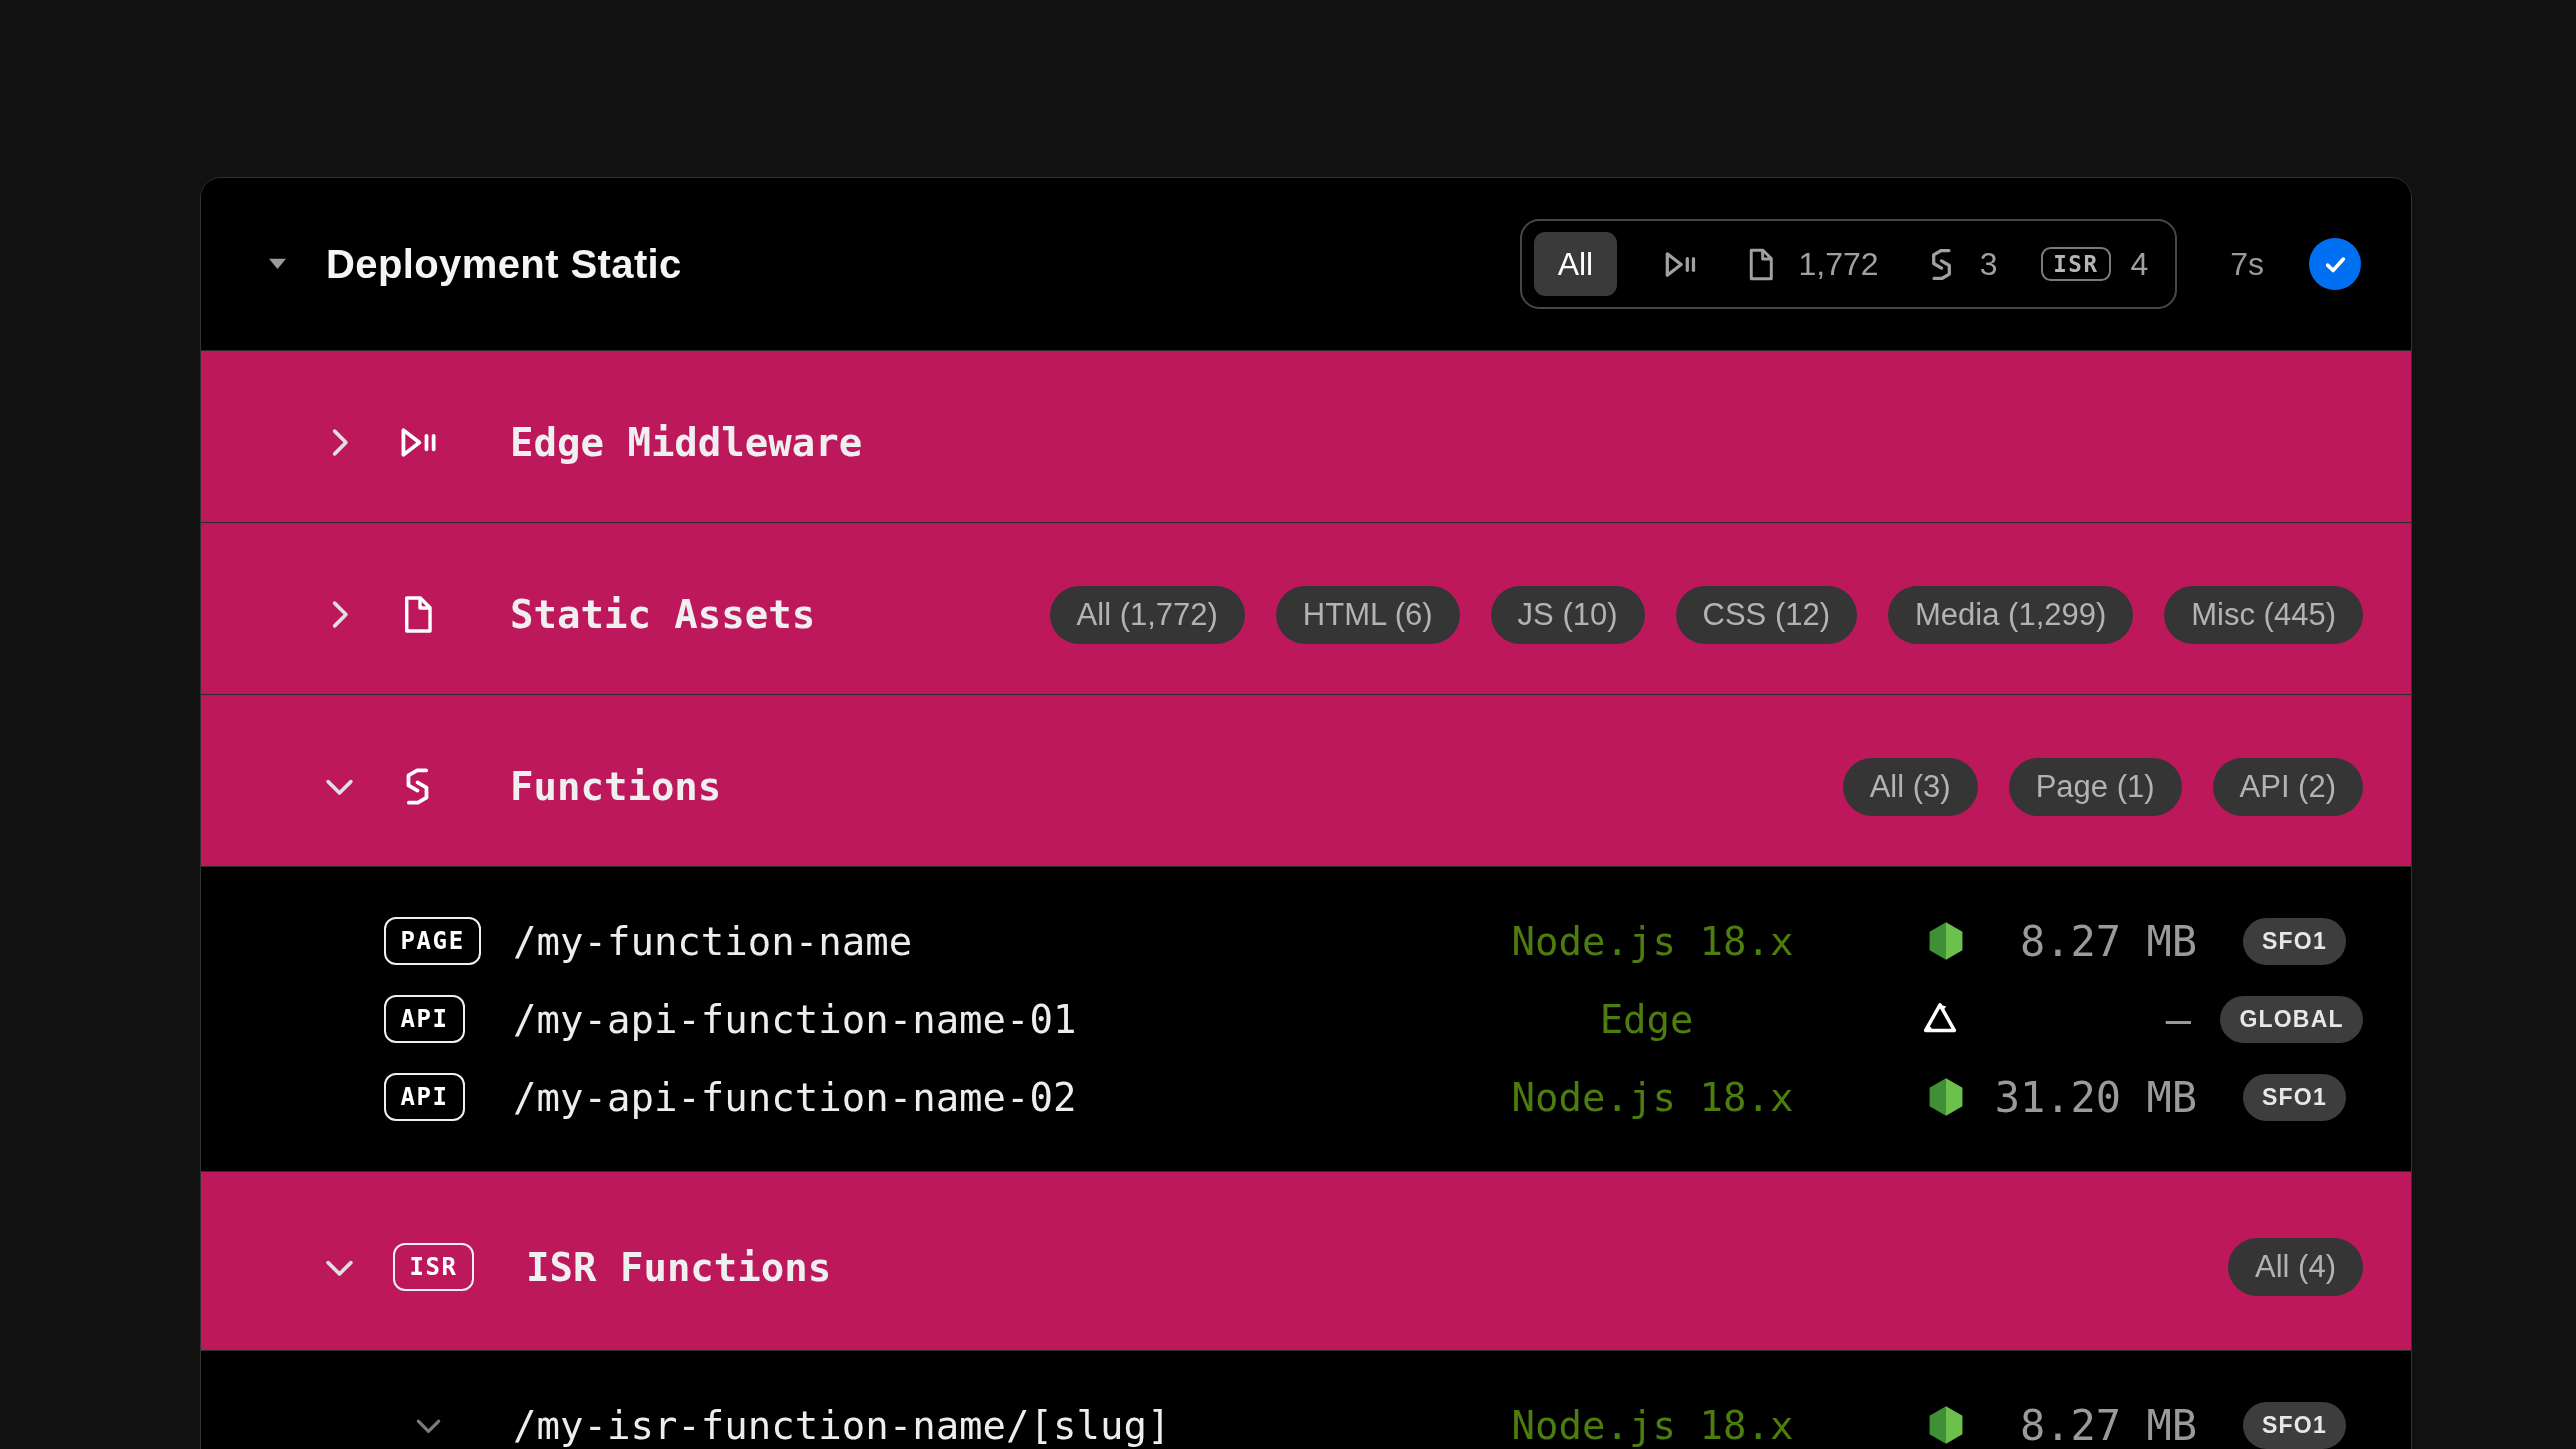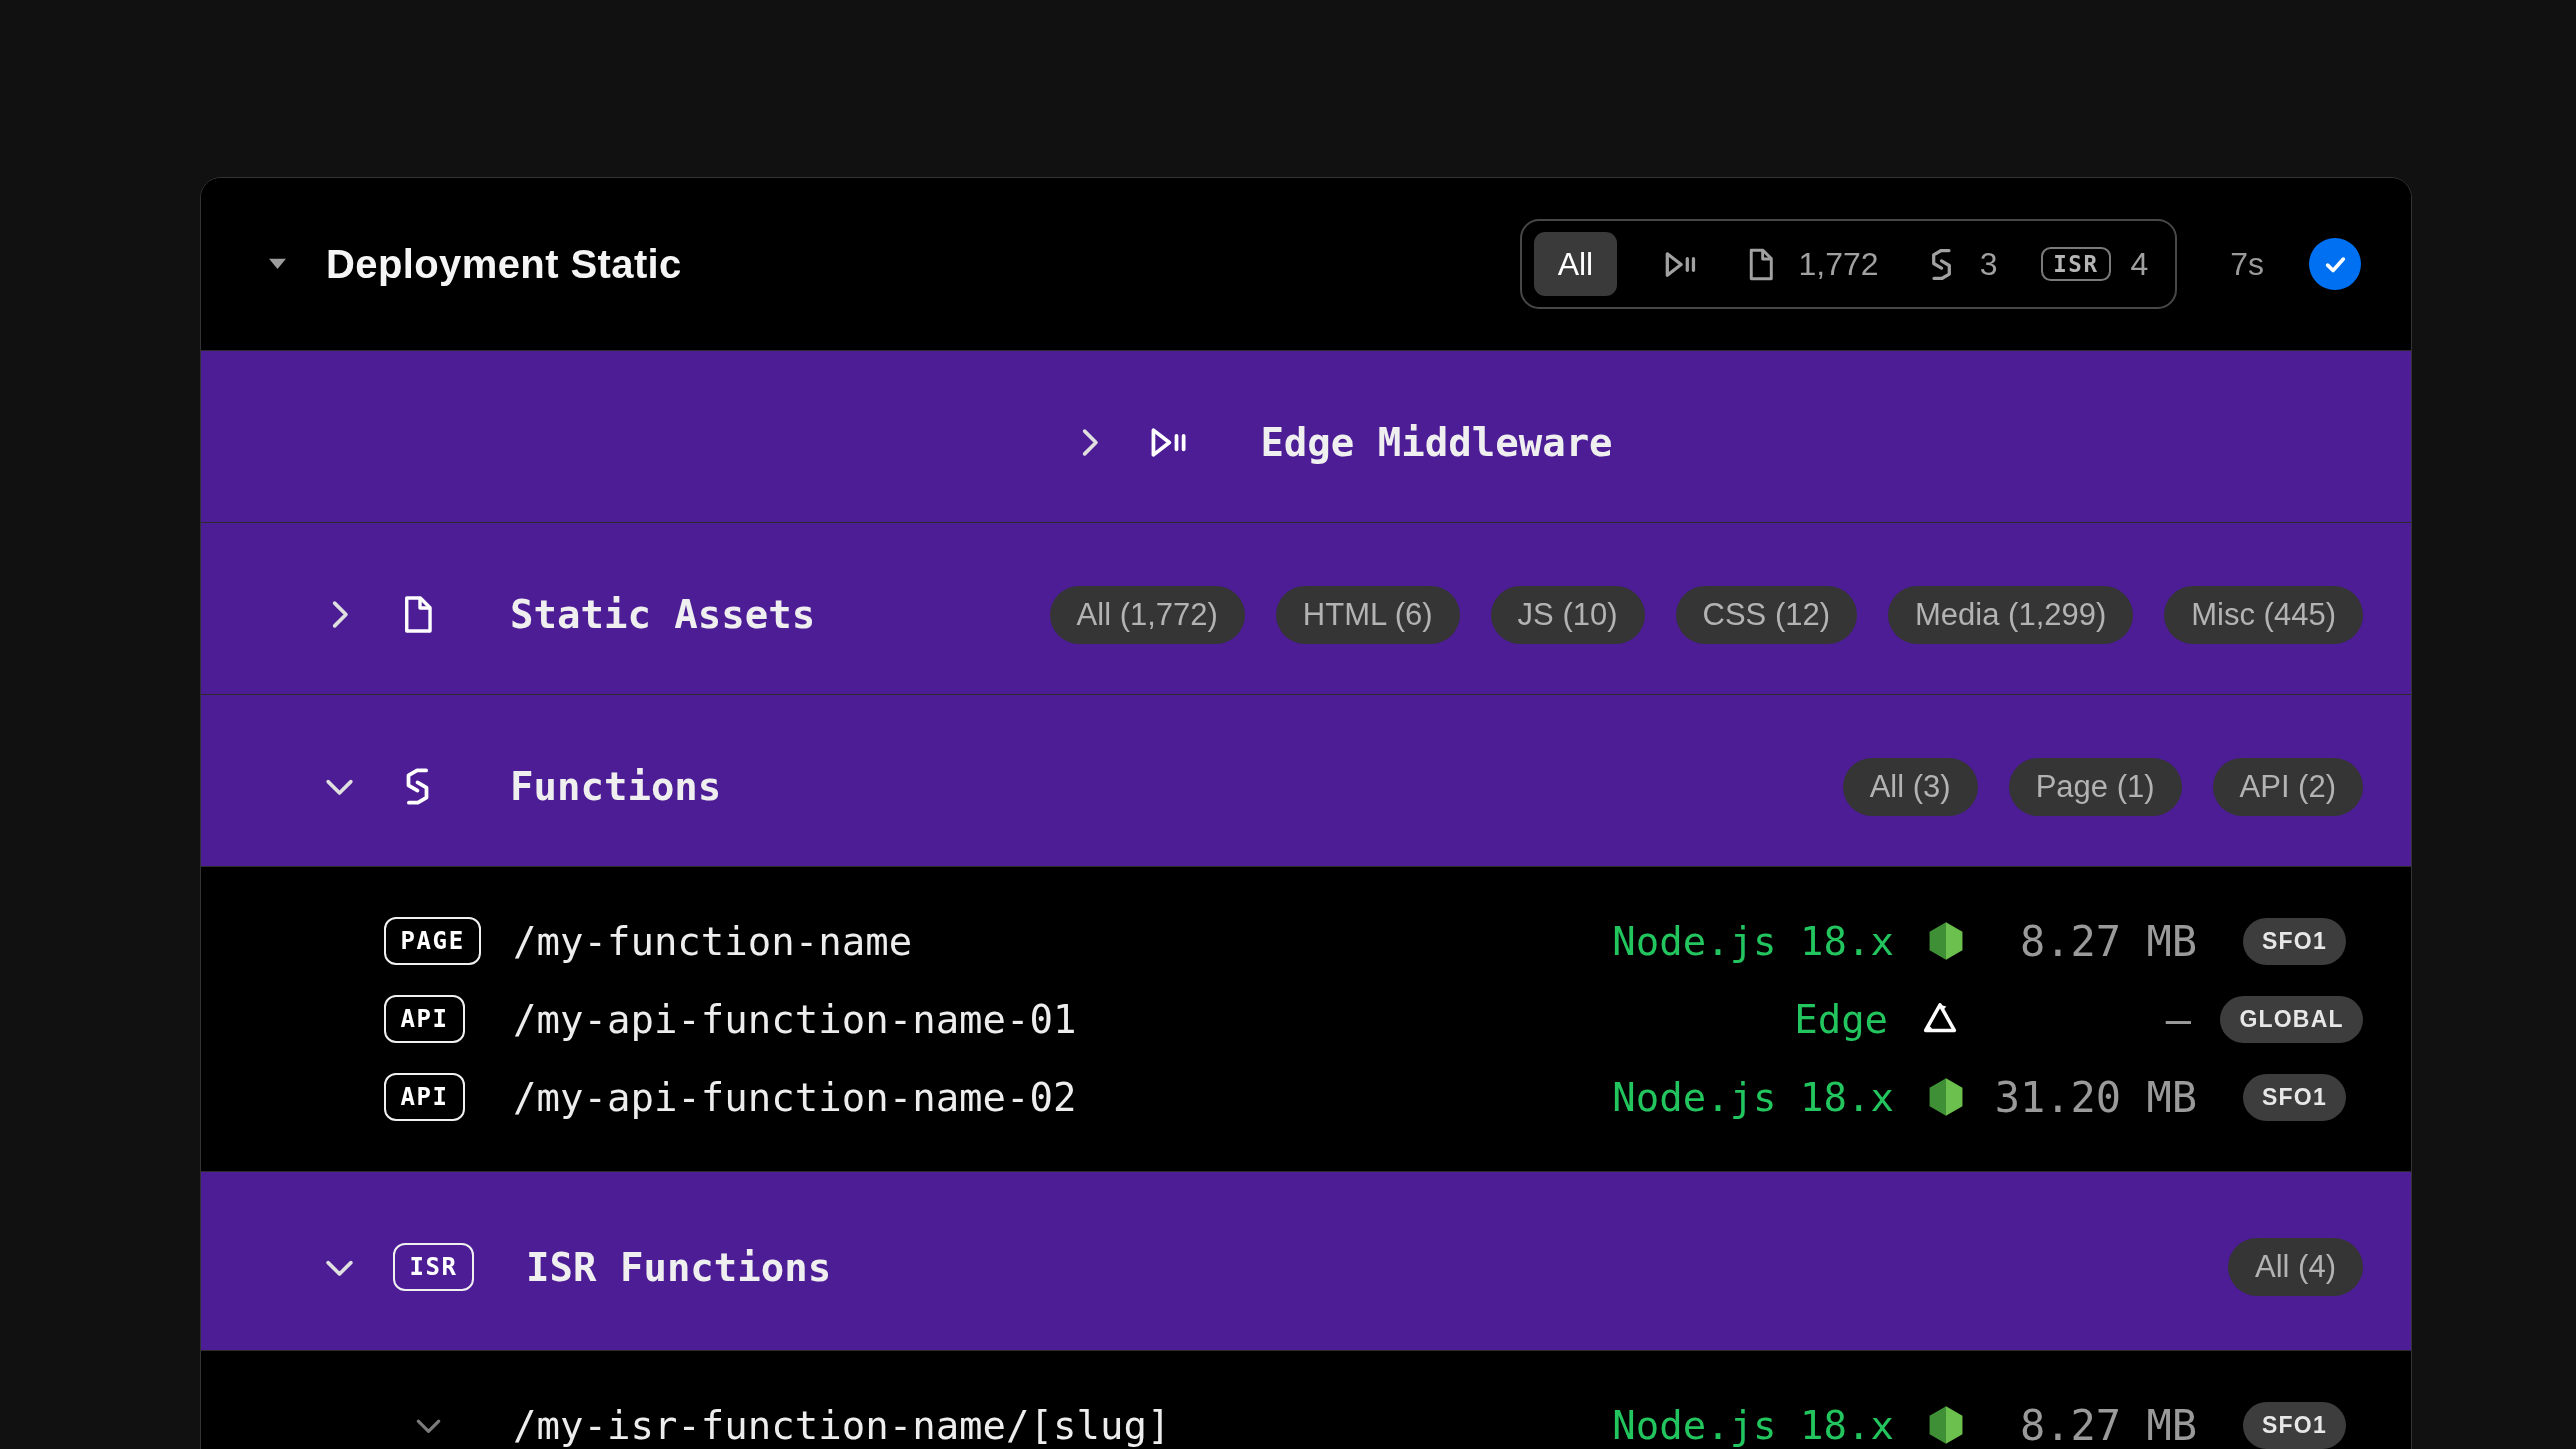--- a/index.html
+++ b/index.html
@@ -22,41 +22,41 @@
   .all-chip { background:#3a3a3a; border-radius:11.3px; height:64px; padding:12px 24px;
               display:flex; align-items:center; font-size:32px; color:#fff; }
   .ctl-group { display:flex; align-items:center; gap:19.3px; color:#a1a1a1; font-size:32px; }
   .ctl-isr { border:2.4px solid #7a7a7a; border-radius:9.7px; padding:2.4px 10.5px;
              font-size:22.5px; font-weight:700; color:#b5b5b5; letter-spacing:1.6px; }
   .duration { margin-left:53px; font-size:32px; color:#9a9a9a; }
   .status { margin-left:45px; width:52px; height:52px; border-radius:50%;
             background:#0070f3; display:flex; align-items:center; justify-content:center; }
 
   
-  .sec { height:172px; display:flex; align-items:center; background:#4c1d95;
-         border-top:1.6px solid #2c2c2c; padding:12px 48px 0 119px;justify-content:center; }
+  .sec { height:172px; display:flex; align-items:center; background:#be185d;
+         border-top:1.6px solid #2c2c2c; padding:12px 48px 0 119px; }
   .chev { width:39px; height:39px; flex:0 0 auto; }
   .sec-icon { width:48px; height:48px; margin-left:34px; flex:0 0 auto;
               display:flex; align-items:center; justify-content:center; }
   .sec-title { margin-left:69px; font-size:39px; font-weight:700; color:#efefef; }
   .pills { margin-left:auto; display:flex; align-items:center; gap:31px; }
   .pill { height:58px; border-radius:804px; background:#353535; color:#b3b3b3;
           padding:0 27px; display:flex; align-items:center; font-size:31px; white-space:nowrap; }
 
   .typebadge { display:inline-flex; align-items:center; justify-content:center;
                height:48px; padding:0 14.5px; border:2.4px solid #f0f0f0; border-radius:12px;
                font-size:24px; font-weight:700; color:#fff; letter-spacing:1.6px; }
 
   
   .list { background:#000; border-top:1.6px solid #2c2c2c; padding:35px 48px 35px 183px; }
   .fn-row { height:78px; display:flex; align-items:center; }
   .type-col { width:129px; display:flex; align-items:center; }
   .path { font-size:39px; color:#ededed; }
   .fn-right { margin-left:auto; display:flex; align-items:center; }
-  .runtime { min-width:483px; text-align:right; font-size:39px; color:#22c55e; margin-right:29px; white-space:nowrap; }
+  .runtime { min-width:483px; text-align:center; font-size:39px; color:#4d7c0f; margin-right:29px; white-space:nowrap; }
   .rt-icon { width:45px; height:45px; display:flex; align-items:center; justify-content:center; }
   .size { min-width:229px; text-align:right; font-size:42px; color:#9a9a9a; white-space:nowrap; }
   .region { min-width:137px; margin-left:29px; display:flex; justify-content:center; }
   .region-badge { height:47px; border-radius:804px; background:#3d3d3d; color:#e7e7e7;
                   padding:0 19.3px; display:flex; align-items:center;
                   font-size:23px; font-weight:700; letter-spacing:1.2px; }
   .row-chev { width:35px; height:35px; margin-left:26.6px; }
 </style>
 </head>
 <body>

